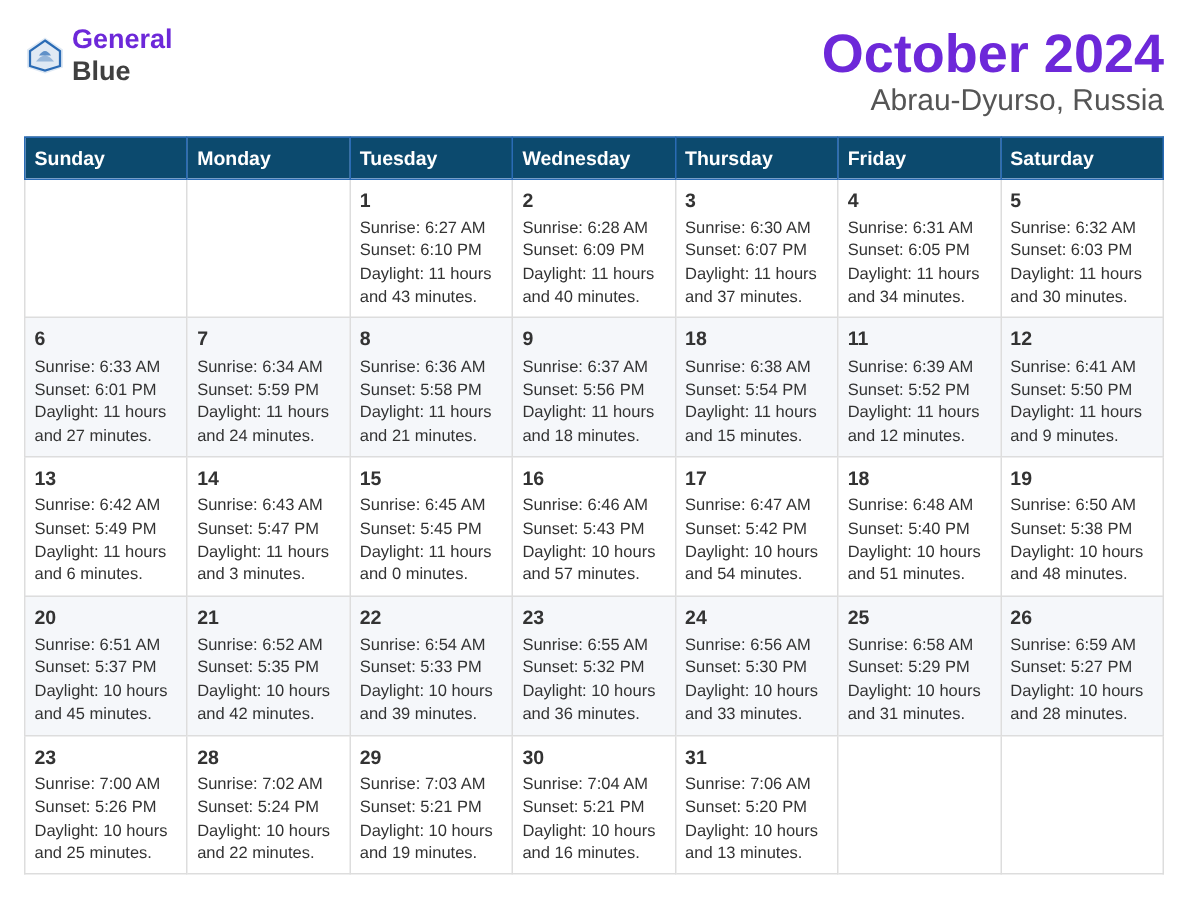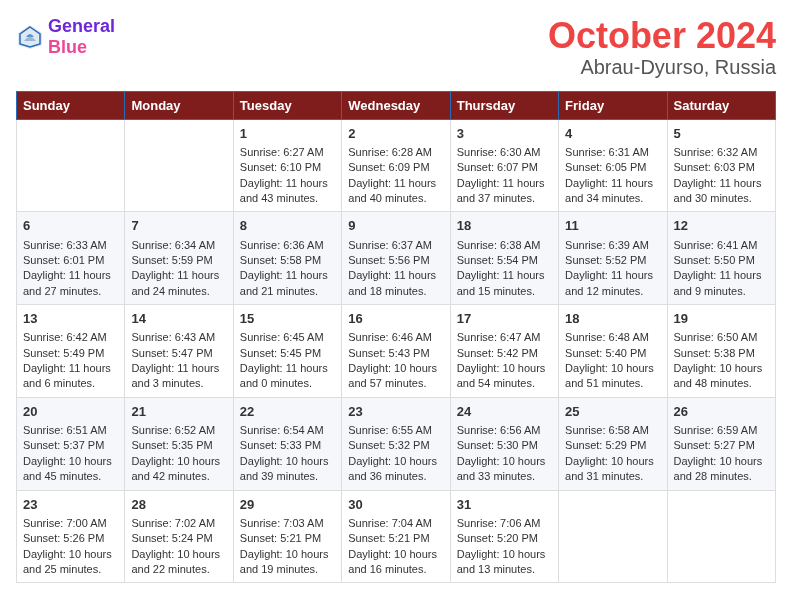--- a/index.html
+++ b/index.html
@@ -22,33 +22,33 @@
       gap: 4px;
     }
     .logo-text-general {
       font-size: 18px;
       font-weight: bold;
       color: #6d28d9;
     }
     .logo-text-blue {
       font-size: 18px;
       font-weight: bold;
-      color: #ec4899;
+      color: #404040;
     }
     .logo-icon {
       width: 28px;
       height: 28px;
     }
     .title-area {
       text-align: right;
     }
     .month-title {
       font-size: 36px;
       font-weight: bold;
-      color: #ef4444;
+      color: #6d28d9;
       line-height: 1.1;
     }
     .location-title {
       font-size: 20px;
       color: #555;
     }
     .calendar-table {
       width: 100%;
       border-collapse: collapse;
       border: 1px solid #ccc;
@@ -80,21 +80,21 @@
     .empty-cell {
       background: #f9f9f9;
     }
     tr:nth-child(even) td {
       background-color: #f5f7fa;
     }
     tr:nth-child(odd) td {
       background-color: #fff;
     }
     .calendar-table thead tr th {
-      background-color: #7f1d1d;
+      background-color: #0c4a6e;
     }
   </style>
 </head>
 <body>
 
 <div class="header-area">
   <div class="logo">
     <svg class="logo-icon" viewBox="0 0 28 28">
       <polygon points="14,2 26,10 26,22 14,26 2,22 2,10" fill="#2a6bb5" opacity="0.15"></polygon>
       <polygon points="14,4 24,11 24,21 14,24 4,21 4,11" fill="none" stroke="#2a6bb5" stroke-width="1.5"></polygon>

